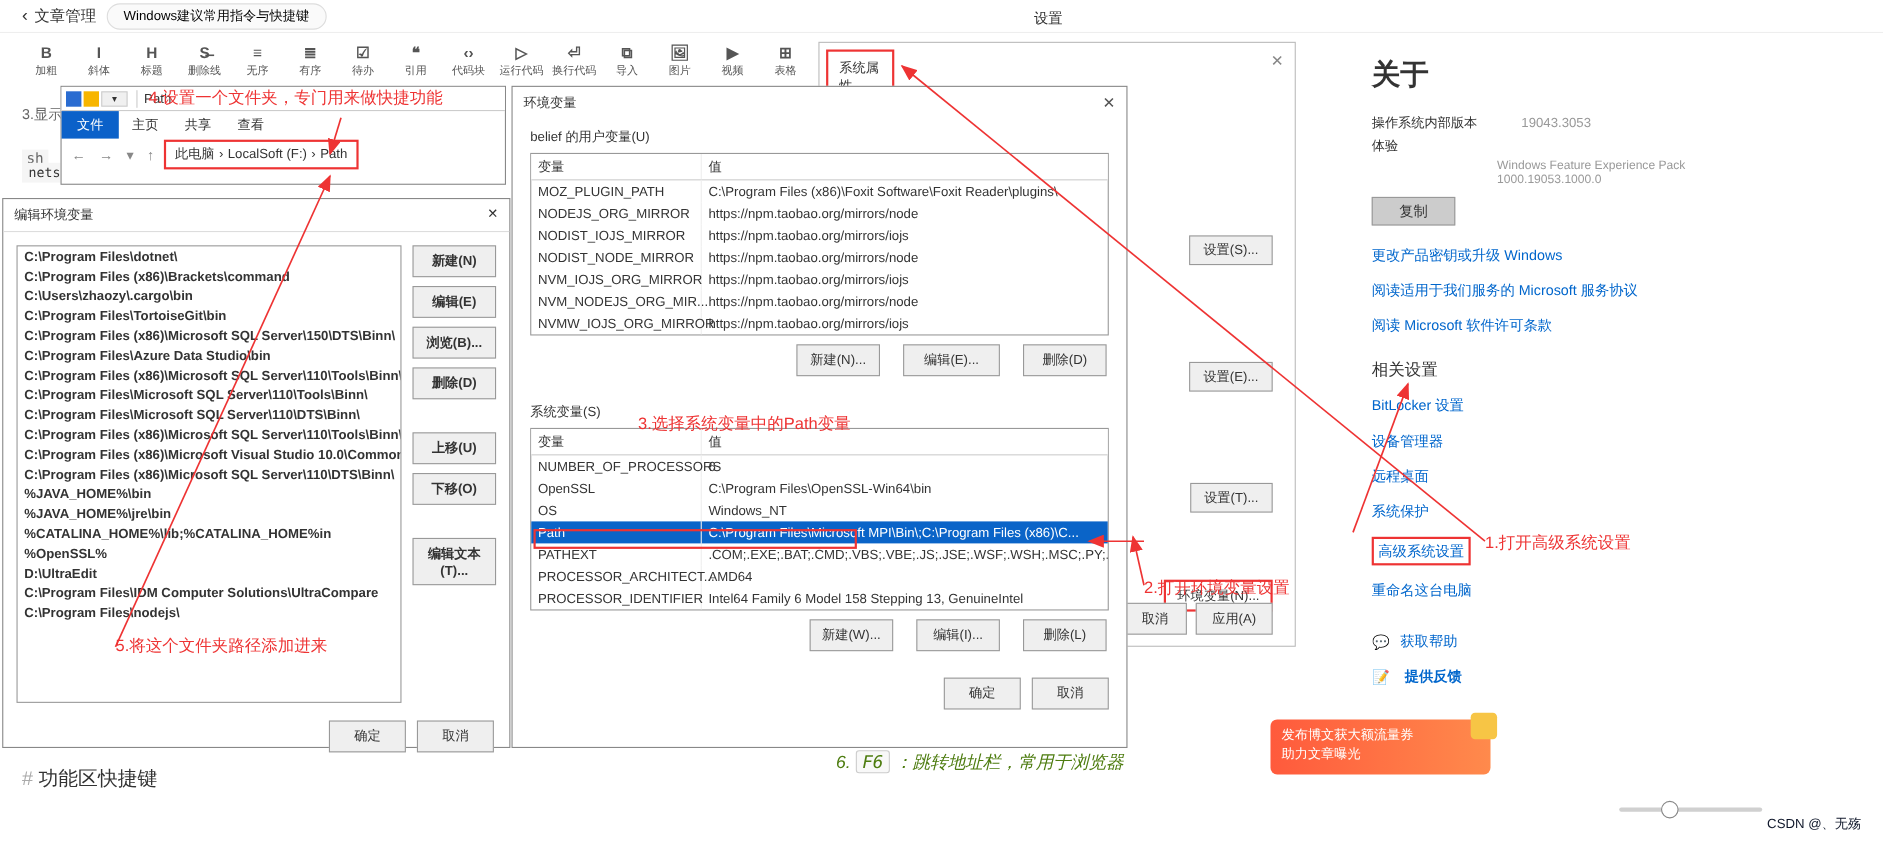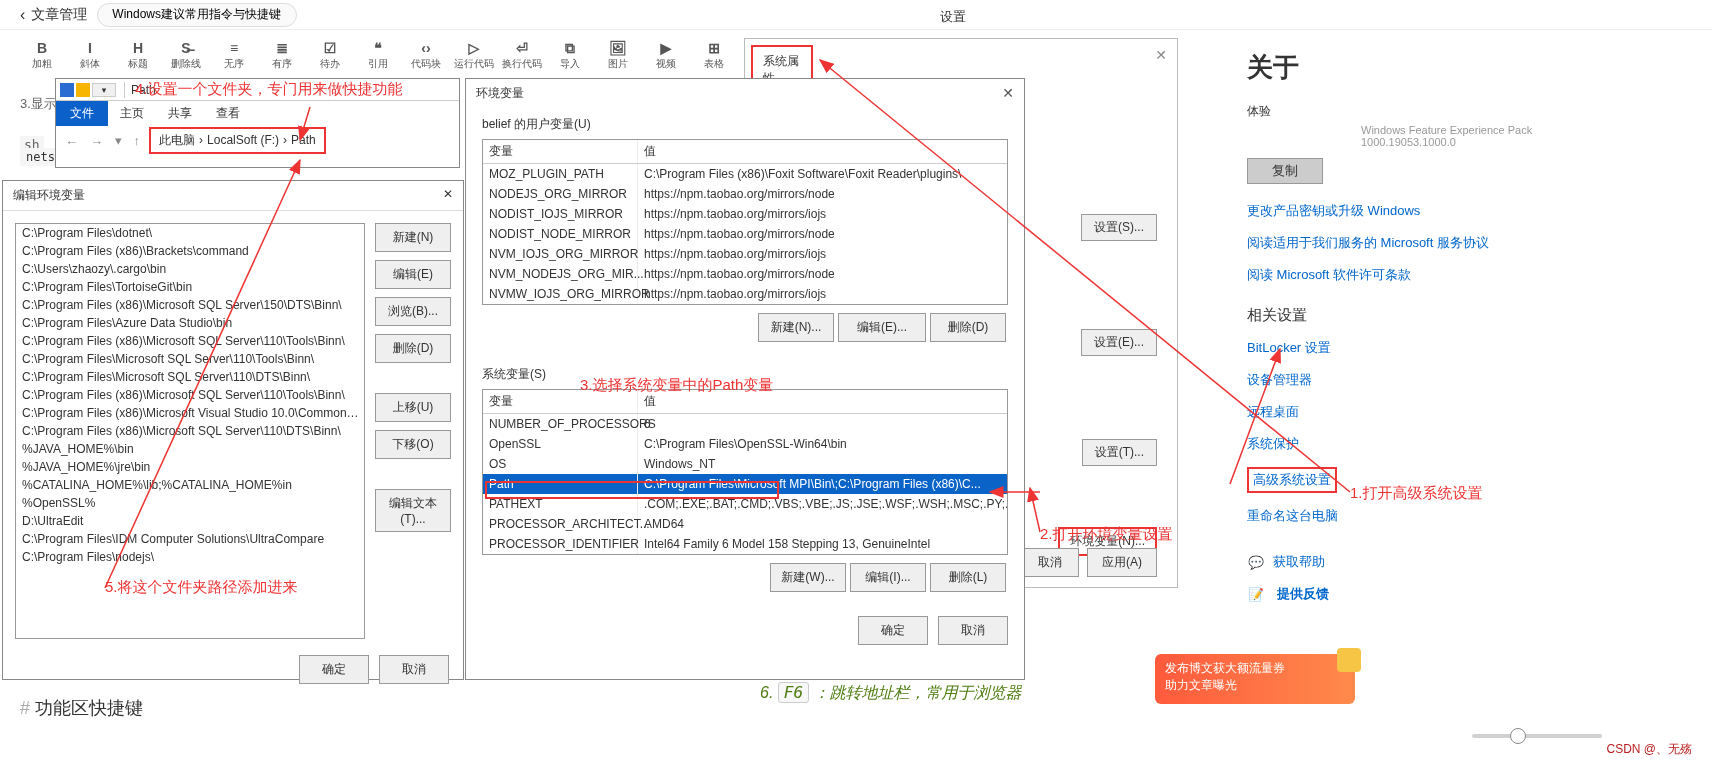--- a/index.html
+++ b/index.html
@@ -43,41 +43,41 @@
 .explorer-menu { height: 24px; display: flex; align-items: center; }
 .ex-menu-file { background: #0b61c9; color: #fff; padding: 4px 14px; font-size: 12px; }
 .ex-menu-item { padding: 4px 12px; font-size: 12px; }
 .explorer-nav { height: 30px; display: flex; align-items: center; padding: 0 6px; gap: 6px; }
 .nav-arrow { color: #888; font-size: 13px; padding: 0 3px; }
 .breadcrumb { border: 2px solid #e33; padding: 3px 8px; font-size: 12px; display: flex; align-items: center; gap: 4px; }
 
 
 .edit-env { position: absolute; left: 2px; top: 180px; width: 462px; height: 500px; background: #fff; border: 1px solid #888; }
 .edit-env-title { padding: 6px 10px; font-size: 12px; border-bottom: 1px solid #ddd; display: flex; justify-content: space-between; }
-.edit-env-body { display: flex; padding: 12px; gap: 10px; height: 440px; }
+.edit-env-body { display: flex; padding: 12px; gap: 10px; height: 440px; font-weight: bold; }
 .path-list { flex: 1; border: 1px solid #999; overflow-y: auto; overflow-x: hidden; }
 .path-list-item { padding: 2px 6px; font-size: 12px; white-space: nowrap; overflow: hidden; }
 .path-list-item.sel { border: 2px solid #e33; }
 .env-btns { display: flex; flex-direction: column; gap: 8px; width: 76px; }
 .win-btn { border: 1px solid #999; background: #efefef; padding: 5px 4px; font-size: 12px; text-align: center; cursor: pointer; }
 .edit-env-footer { display: flex; justify-content: flex-end; gap: 10px; padding: 4px 14px 10px; }
 
 
 .env-vars { position: absolute; left: 465px; top: 78px; width: 560px; height: 602px; background: #fff; border: 1px solid #888; }
 .env-title { padding: 6px 10px; font-size: 12px; display: flex; justify-content: space-between; }
 .env-close { font-size: 14px; color: #555; cursor: pointer; }
 .env-section { padding: 8px 16px; }
 .env-section-label { font-size: 12px; margin-bottom: 6px; }
 .env-table { border: 1px solid #999; width: 100%; }
 .env-table-head { display: flex; border-bottom: 1px solid #ccc; background: #fff; }
 .env-col1 { width: 155px; padding: 3px 6px; font-size: 12px; border-right: 1px solid #eee; }
 .env-col2 { flex: 1; padding: 3px 6px; font-size: 12px; overflow: hidden; white-space: nowrap; }
 .env-row { display: flex; }
 .env-row.sel { background: #0a64c8; color: #fff; }
-.env-btnrow { display: flex; justify-content: flex-end; gap: 4px; padding: 8px 2px; }
+.env-btnrow { display: flex; justify-content: flex-end; gap: 21px; padding: 8px 2px; }
 .env-footer { display: flex; justify-content: flex-end; gap: 10px; padding: 8px 16px 12px; }
 
 
 .sys-props { position: absolute; left: 744px; top: 38px; width: 434px; height: 550px; background: #fff; border: 1px solid #bbb; }
 .sys-props-title { padding: 6px 10px; font-size: 12px; border: 2px solid #e33; width: 62px; margin: 6px; }
 .sys-props-close { position: absolute; right: 10px; top: 8px; font-size: 14px; color: #888; cursor: pointer; }
 .sys-side-btn { position: absolute; right: 20px; border: 1px solid #999; background: #efefef; padding: 4px 12px; font-size: 12px; cursor: pointer; }
 .sys-env-btn { position: absolute; right: 20px; top: 488px; border: 2px solid #e33; padding: 4px 10px; font-size: 12px; cursor: pointer; }
 .sys-footer { position: absolute; bottom: 10px; right: 20px; display: flex; gap: 8px; }
 
@@ -89,21 +89,21 @@
 .bg-text { position: absolute; left: 20px; top: 95px; font-size: 13px; color: #666; }
 .bg-netsh { position: absolute; left: 20px; top: 148px; font-size: 12px; font-family: monospace; background: #f5f5f5; padding: 2px 6px; }
 .bg-list { position: absolute; left: 760px; top: 682px; font-size: 16px; color: #4d7c0f; font-style: italic; }
 .bg-kbd { display: inline-block; border: 1px solid #ccc; border-radius: 3px; padding: 0 5px; background: #f8f8f8; font-family: monospace; }
 .bg-head { position: absolute; left: 20px; top: 696px; font-size: 18px; color: #333; }
 .bg-head .hh { color: #aaa; }
 
 
 .slider-track { position: absolute; right: 110px; bottom: 40px; width: 130px; height: 4px; background: #d0d0d0; border-radius: 2px; }
 .slider-thumb { position: absolute; left: 38px; top: -6px; width: 16px; height: 16px; border-radius: 50%; background: #fff; border: 1px solid #888; }
-.watermark { position: absolute; right: 20px; bottom: 20px; color: #b91c1c; font-size: 12px; }
+.watermark { position: absolute; right: 20px; bottom: 20px; color: #0f172a; font-size: 12px; }
 
 
 .promo { position: absolute; left: 1155px; top: 654px; width: 200px; height: 50px; background: linear-gradient(90deg,#ff5a3c,#ff8a4c); border-radius: 6px; color: #fff; padding: 6px 10px 6px 10px; font-size: 12px; }
 .promo-badge { position: absolute; right: -6px; top: -6px; width: 24px; height: 24px; background: #f7c545; border-radius: 4px; }
 </style>
 </head>
 <body>
 
 <div class="top-bar">
   <span class="back-arrow">‹</span>
@@ -375,20 +375,21 @@
       </div>
   </div>
   <div class="env-footer">
     <div class="win-btn" style="width:70px;">确定</div>
     <div class="win-btn" style="width:70px;">取消</div>
   </div>
 </div>
 
 <div class="right-panel">
   <h2>关于</h2>
+  <div class="rp-row"><span>操作系统内部版本</span><span style="margin-left:40px;color:#999;">19043.3053</span></div>
   <div class="rp-row"><span>体验</span></div>
   <div class="rp-sub">Windows Feature Experience Pack 1000.19053.1000.0</div>
   <div class="copy-btn">复制</div>
   <div id="links1">
       <div class="link">更改产品密钥或升级 Windows</div>
       <div class="link">阅读适用于我们服务的 Microsoft 服务协议</div>
       <div class="link">阅读 Microsoft 软件许可条款</div>
     </div>
   <div class="rp-section">相关设置</div>
   <div id="links2"><div class="link">BitLocker 设置</div><div class="link">设备管理器</div><div class="link">远程桌面</div><div class="link">系统保护</div><div class="link highlight-box" style="margin-bottom: 14px;">高级系统设置</div><div class="link">重命名这台电脑</div></div>

